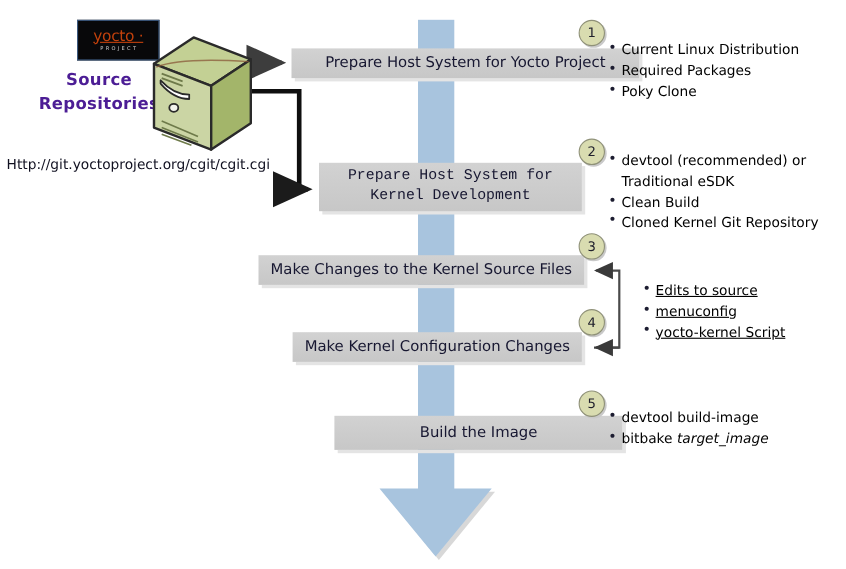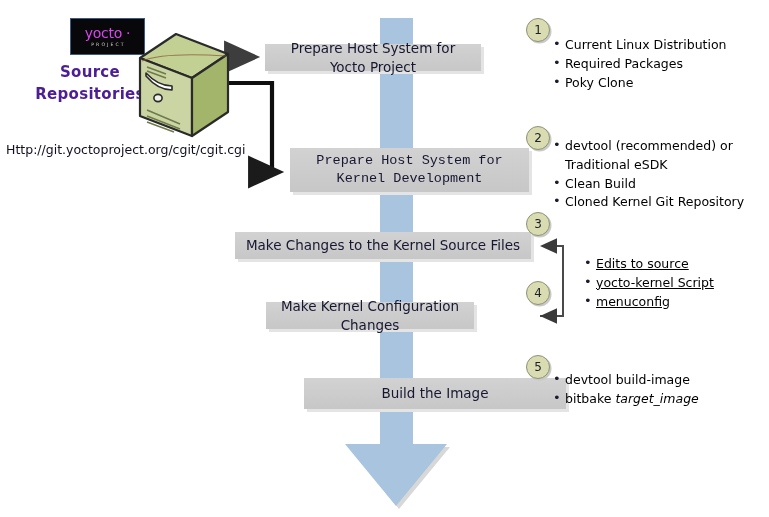--- a/index.html
+++ b/index.html
@@ -59,24 +59,24 @@
     justify-content: center;
     text-align: center;
     font-size: 13.5px;
     color: #171731;
     line-height: 1.35;
     z-index: 3;
     box-sizing: border-box;
     padding: 0 8px;
   }
 
-  #box-1 { left: 265px; top: 44px;  width: 216px; height: 27px; }
+  #box-1 { left: 265px; top: 44px;  width: 316px; height: 27px; }
   #box-2 { left: 290px; top: 148px; width: 239px; height: 44px; font-family: Liberation Mono, monospace; }
   #box-3 { left: 235px; top: 232px; width: 296px; height: 27px; }
-  #box-4 { left: 266px; top: 302px; width: 208px; height: 27px; }
+  #box-4 { left: 266px; top: 302px; width: 263px; height: 27px; }
   #box-5 { left: 265px; top: 378px; width: 262px; height: 31px; margin-left: 39px; }
 
   
   #connectors {
     left: 0; top: 0;
     width: 769px; height: 517px;
     z-index: 4;
     pointer-events: none;
   }
 
@@ -143,25 +143,26 @@
     height: 35px;
     background: #08080a;
     border: 1.5px solid #3d5a80;
     display: flex;
     flex-direction: column;
     align-items: center;
     justify-content: center;
     z-index: 5;
   }
   #yocto-logo .word {
-    color: #d946ef;
+    color: #c2410c;
     font-size: 14px;
     letter-spacing: -0.3px;
     line-height: 1;
     font-family: "DejaVu Sans", "Liberation Sans", sans-serif;
+    text-decoration: underline;
   }
   #yocto-logo .sub {
     color: #cfcfcf;
     font-size: 4.6px;
     letter-spacing: 2.1px;
     line-height: 1;
     margin-top: 3px;
     margin-left: 2px;
   }
 
@@ -276,21 +277,21 @@
       <li>Poky Clone</li>
     </ul>
   <ul class="abs bullets" id="list-2">
       <li>devtool (recommended) or</li>
       <li class="cont">Traditional eSDK</li>
       <li>Clean Build</li>
       <li>Cloned Kernel Git Repository</li>
     </ul>
   <ul class="abs bullets" id="list-3">
       <li>Edits to source</li>
+      <li>menuconfig</li>
       <li>yocto-kernel Script</li>
-      <li>menuconfig</li>
     </ul>
   <ul class="abs bullets" id="list-5">
       <li>devtool build-image</li>
       <li>bitbake <em>target_image</em></li>
     </ul>
 
 </div>
 
 </body></html>

